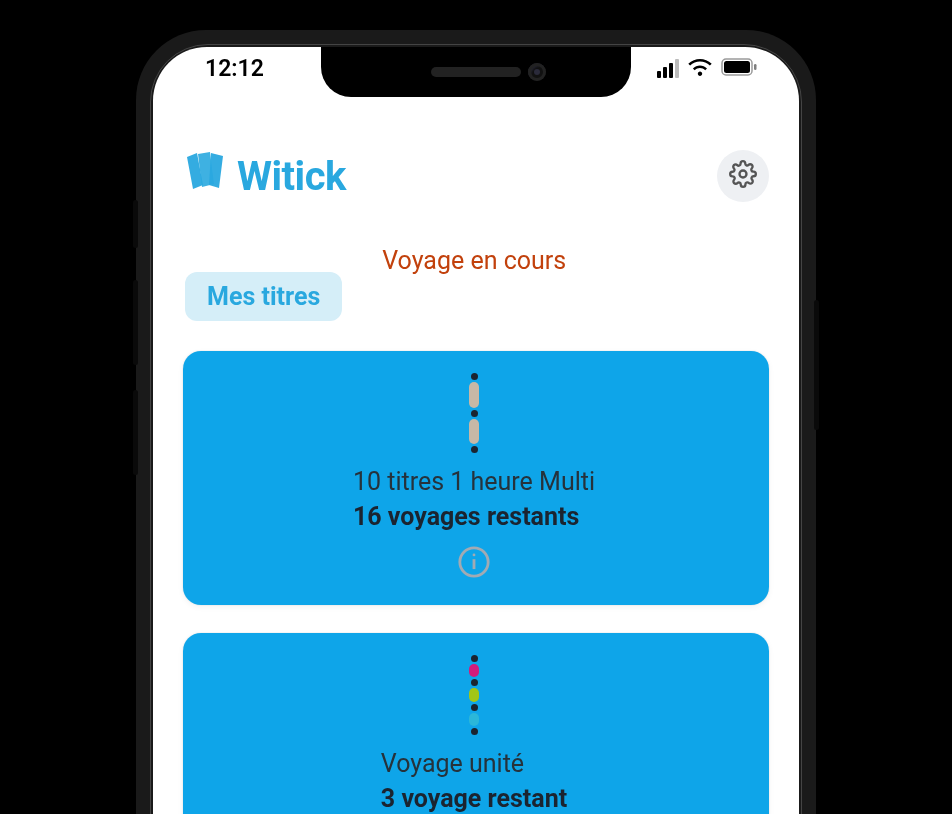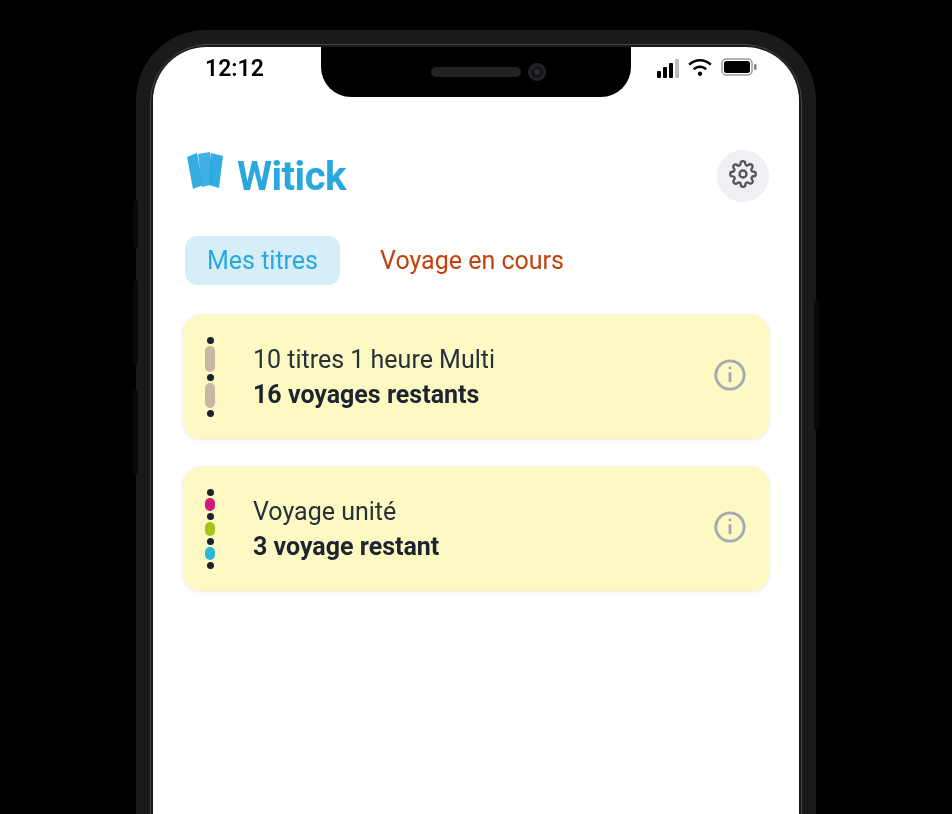--- a/index.html
+++ b/index.html
@@ -127,32 +127,34 @@
   }
   .tab {
     font-size: 25px;
     padding: 10px 22px;
     border-radius: 12px;
     color: #c2410c;
   }
   .tab.active {
     background: #d5eef8;
     color: #29a8df;
-    font-weight: 400;
+    font-weight: 700;
+    margin-top: 36px;
   }
   .card {
-    background: #fef9c3;
+    background: #0ea5e9;
     border-radius: 18px;
     box-shadow: 0 2px 6px rgba(0,0,0,0.05), 0 0 0 1px rgba(0,0,0,0.03);
     padding: 22px 22px 22px 18px;
     margin-bottom: 28px;
     display: flex;
     align-items: center;
-    gap: 34px;
+    gap: 14px;
     position: relative;
+    flex-direction: column;
   }
   .line-indicator {
     width: 18px;
     display:flex;
     flex-direction:column;
     align-items:center;
     height: 80px;
     justify-content: space-between;
   }
   .dot { width:7px; height:7px; border-radius:50%; background:#1b2430; }

